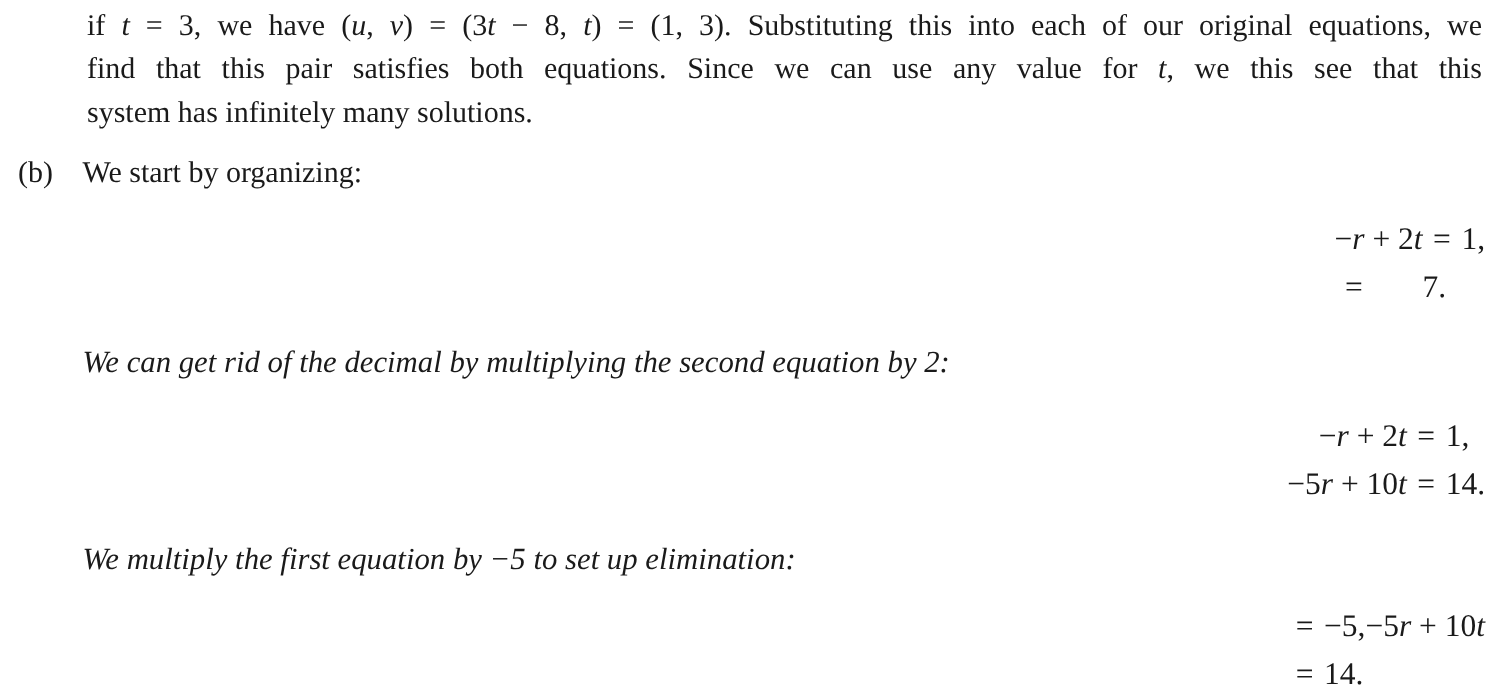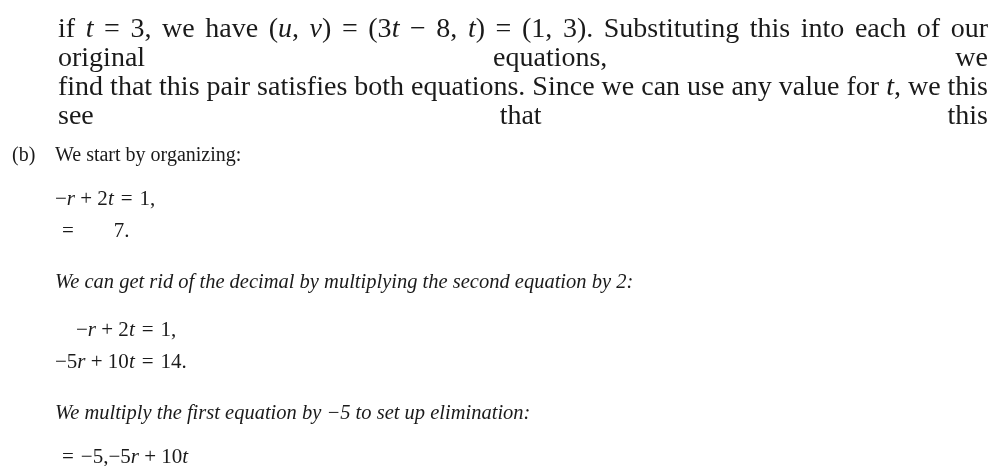--- a/index.html
+++ b/index.html
@@ -11,23 +11,23 @@
     font-family: "Liberation Serif", "DejaVu Serif", serif;
     overflow: hidden;
   }
   .page {
     position: relative;
     width: 1006px;
     height: 466px;
     background: #ffffff;
   }
   .para {
-    margin: 13px 0 0 58px;
+    margin: 3px 0 0 58px;
     width: 930px;
-    font-size: 28px;
+    font-size: 20px;
     line-height: 29px;
   }
   .tline { white-space: normal; }
   .jfull {
     text-align: justify;
     text-align-last: justify;
   }
   .part-row {
     margin: 11px 0 0 12px;
     font-size: 20px;
@@ -40,21 +40,21 @@
   .narr {
     margin: 21px 0 0 55px;
     font-size: 20.5px;
     line-height: 29px;
     font-style: italic;
   }
   .eq-outer {
     margin-left: 55px;
     width: 935px;
     display: flex;
-    justify-content: flex-start;
+    justify-content: flex-end;
     font-family: Liberation Serif, serif;
   }
   .eq1 { margin-top: 13px; }
   .eq2 { margin-top: 17px; }
   .eq3 { margin-top: 13px; }
   .eq-grid {
     display: grid;
     grid-template-columns: auto auto auto;
     font-size: 21px;
     line-height: 32px;
@@ -65,20 +65,21 @@
   .var { font-style: italic; }
 </style>
 </head>
 <body>
 
 <main class="page">
 
   <div class="para">
     <div class="tline jfull"><span>if </span><span class="var">t</span><span> = 3, we have (</span><span class="var">u</span><span>, </span><span class="var">v</span><span>) = (3</span><span class="var">t</span><span> − 8, </span><span class="var">t</span><span>) = (1, 3). Substituting this into each of our original equations, we</span></div>
     <div class="tline jfull"><span>find that this pair satisfies both equations. Since we can use any value for </span><span class="var">t</span><span>, we this see that this</span></div>
+    <div class="tline"><span>system has infinitely many solutions.</span></div>
   </div>
 
   <div class="part-row">
     <span class="part-label">(b)</span><span>We start by organizing:</span>
   </div>
 
   <div class="eq-outer eq1">
     <div class="eq-grid">
       <span class="lhs"><span>−</span><span class="var">r</span><span> + 2</span><span class="var">t</span></span>
       <span class="eqs">=</span>

